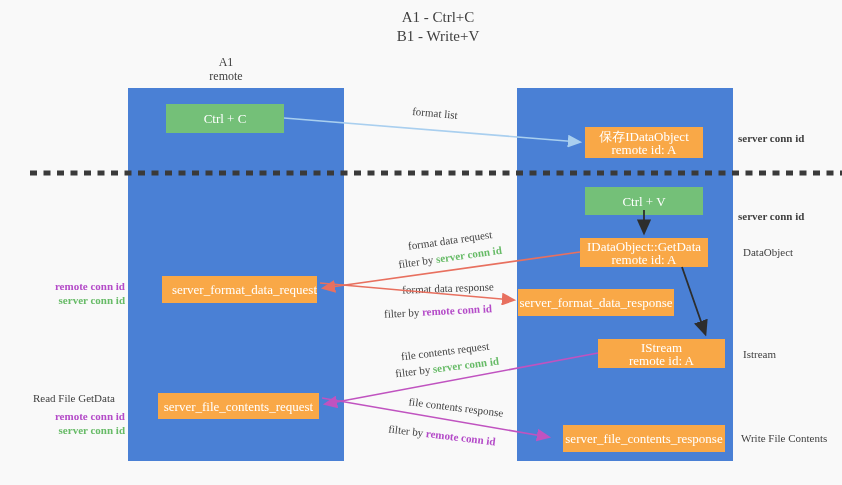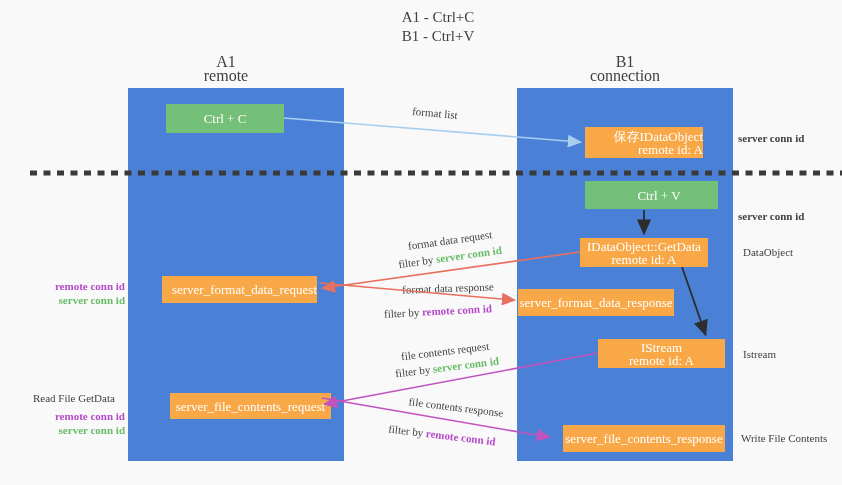--- a/index.html
+++ b/index.html
@@ -2,21 +2,21 @@
 <html><head>
 <meta charset="utf-8">
 <style>
   html,body{margin:0;padding:0;background:#f9f9f9;}
   .stage{
     position:relative;width:842px;height:485px;background:#f9f9f9;
     font-family:Liberation Serif, serif;color:#3f3f3f;overflow:hidden;margin-left:30px;
   }
   .title{position:absolute;left:308px;top:8px;width:200px;text-align:center;
     font-size:15px;line-height:19px;color:#3f3f3f;}
-  .lane-header{position:absolute;width:216px;text-align:center;font-size:16px;
+  .lane-header{position:absolute;width:216px;text-align:center;font-size:12px;
     line-height:14px;color:#3f3f3f;}
   .lane{position:absolute;top:88px;width:216px;height:373px;background:#4a80d5;}
   .node{position:absolute;display:flex;flex-direction:column;align-items:center;
     justify-content:center;color:#ffffff;font-size:13px;line-height:13px;text-align:center;}
   .green-node{background:#74c078;}
   .orange-node{background:#f9a847;}
   .edge-label{position:absolute;width:180px;text-align:center;font-size:11px;
     color:#3f3f3f;white-space:nowrap;}
   .green-text{color:#67bb67;font-weight:bold;}
   .purple-text{color:#b44bc8;font-weight:bold;}
@@ -25,45 +25,41 @@
   .right-align{text-align:right;}
   svg.arrows{position:absolute;left:0;top:0;pointer-events:none;}
 </style>
 </head>
 <body>
 
 <div class="stage">
 
   <div class="title">
     <div>A1 - Ctrl+C</div>
-    <div>B1 - Ctrl+V</div>
+    <div>B1 - Write+V</div>
   </div>
 
   <div class="lane-header" style="left:88px;top:55px;">
     <div>A1</div>
     <div>remote</div>
-  </div>
-  <div class="lane-header" style="left:487px;top:55px;">
-    <div>B1</div>
-    <div>connection</div>
   </div>
 
   <div class="lane" style="left:98px;"></div>
   <div class="lane" style="left:487px;"></div>
 
   <div class="node green-node" style="left:136px;top:104px;width:118px;height:29px;">
     <div>Ctrl + C</div>
   </div>
 
-  <div class="node orange-node" style="left:555px;top:127px;width:118px;height:31px;align-items:flex-end;">
+  <div class="node orange-node" style="left:555px;top:127px;width:118px;height:31px;">
     <div>保存IDataObject</div>
     <div>remote id: A</div>
   </div>
 
-  <div class="node green-node" style="left:555px;top:181px;width:118px;height:28px;padding-left:15px;">
+  <div class="node green-node" style="left:555px;top:187px;width:118px;height:28px;">
     <div>Ctrl + V</div>
   </div>
 
   <div class="node orange-node" style="left:550px;top:238px;width:128px;height:29px;">
     <div>IDataObject::GetData</div>
     <div>remote id: A</div>
   </div>
 
   <div class="node orange-node" style="left:132px;top:276px;width:155px;height:27px;align-items:flex-end;">
     <div>server_format_data_request</div>
@@ -71,21 +67,21 @@
 
   <div class="node orange-node" style="left:488px;top:289px;width:156px;height:27px;">
     <div>server_format_data_response</div>
   </div>
 
   <div class="node orange-node" style="left:568px;top:339px;width:127px;height:29px;">
     <div>IStream</div>
     <div>remote id: A</div>
   </div>
 
-  <div class="node orange-node" style="left:140px;top:393px;width:161px;height:26px;text-align:center;">
+  <div class="node orange-node" style="left:128px;top:393px;width:161px;height:26px;text-align:center;">
     <div>server_file_contents_request</div>
   </div>
 
   <div class="node orange-node" style="left:533px;top:425px;width:162px;height:27px;">
     <div>server_file_contents_response</div>
   </div>
 
   <div class="edge-label" style="left:315px;top:107px;transform:rotate(5deg);">
     <span>format list</span>
   </div>

